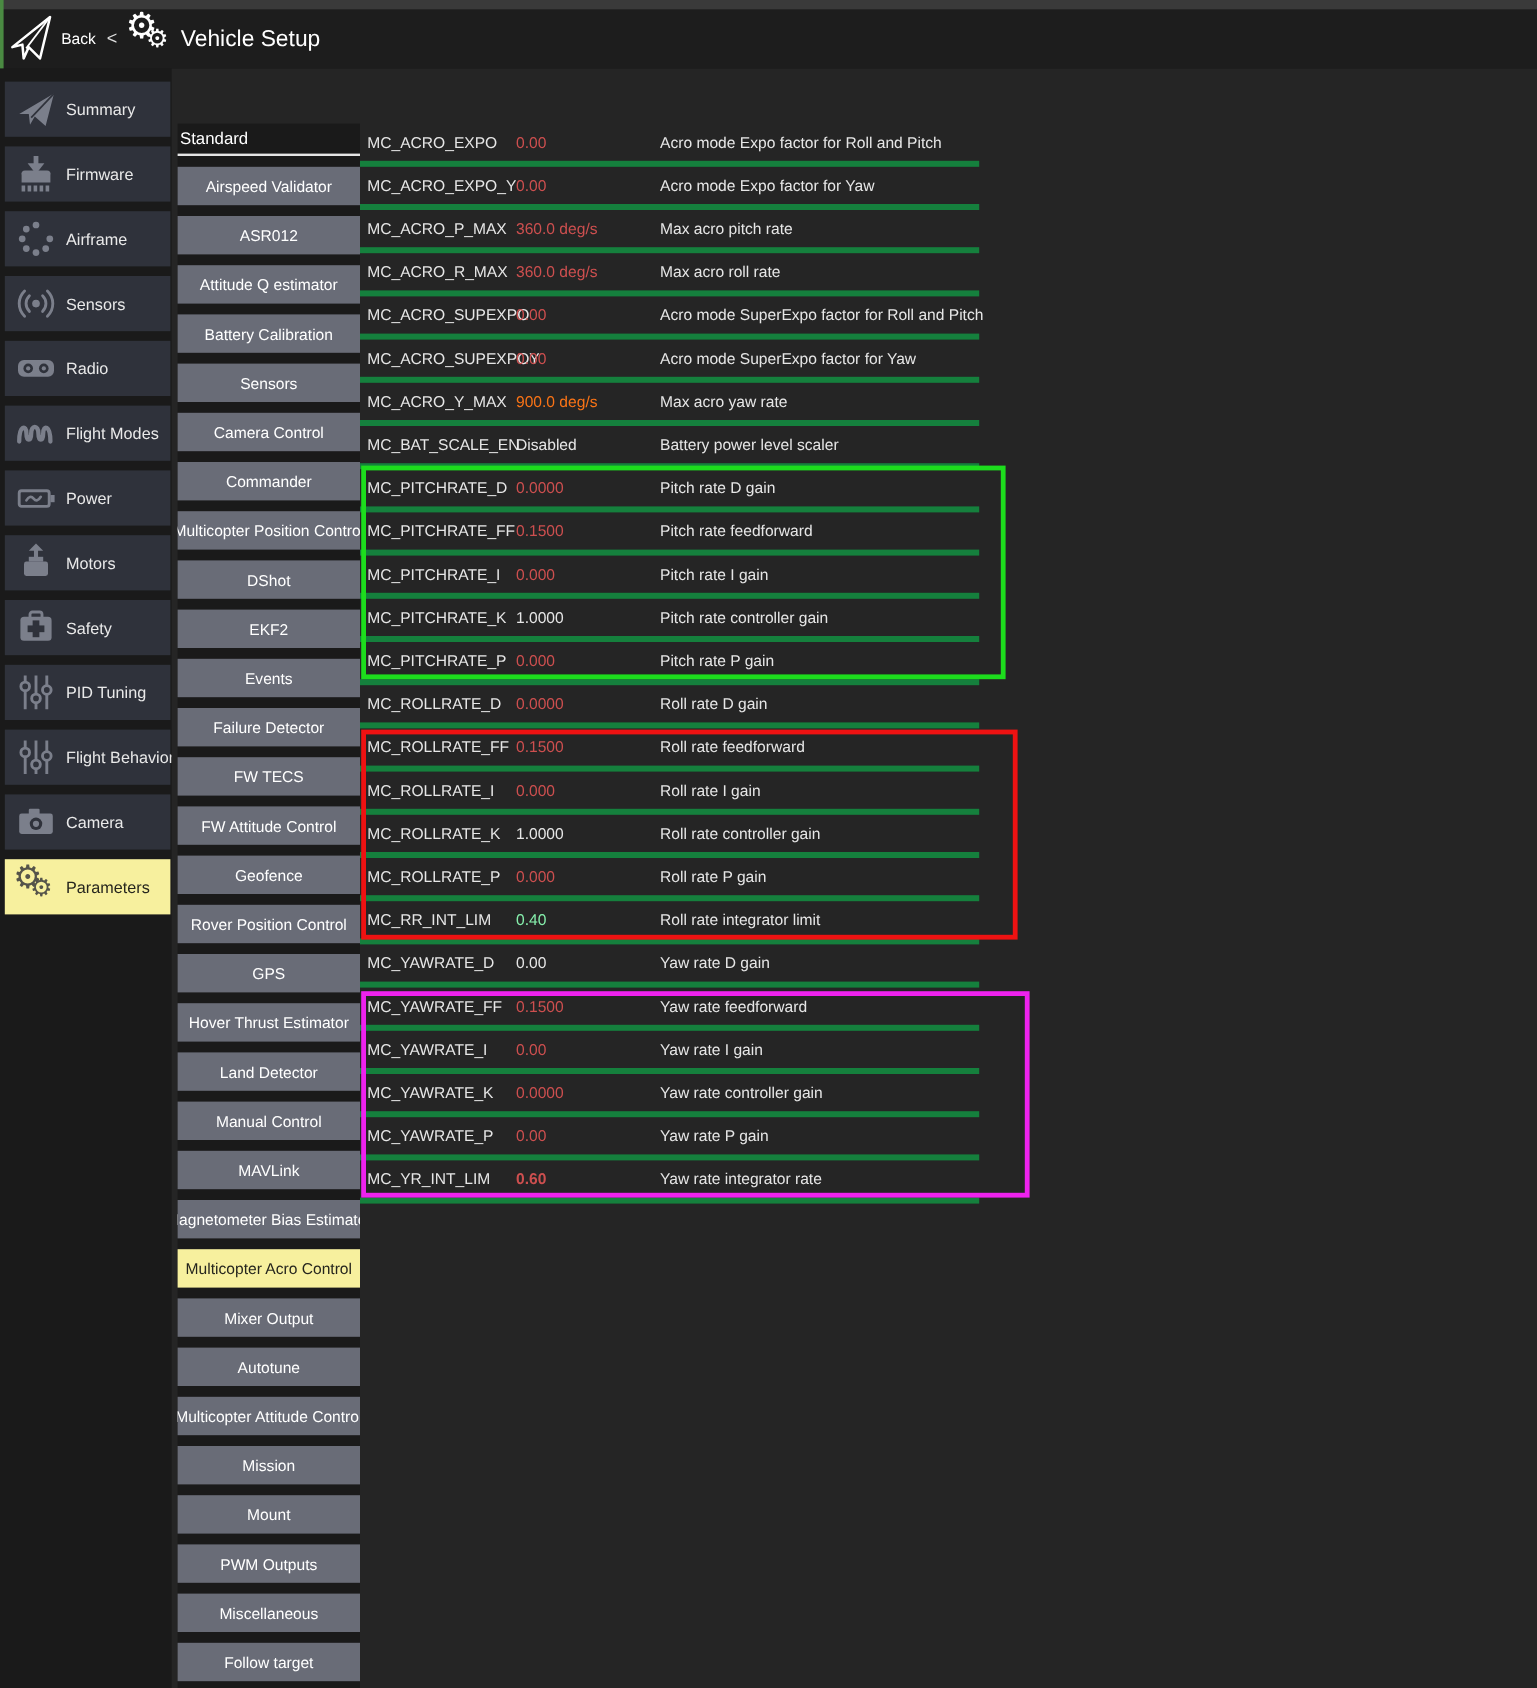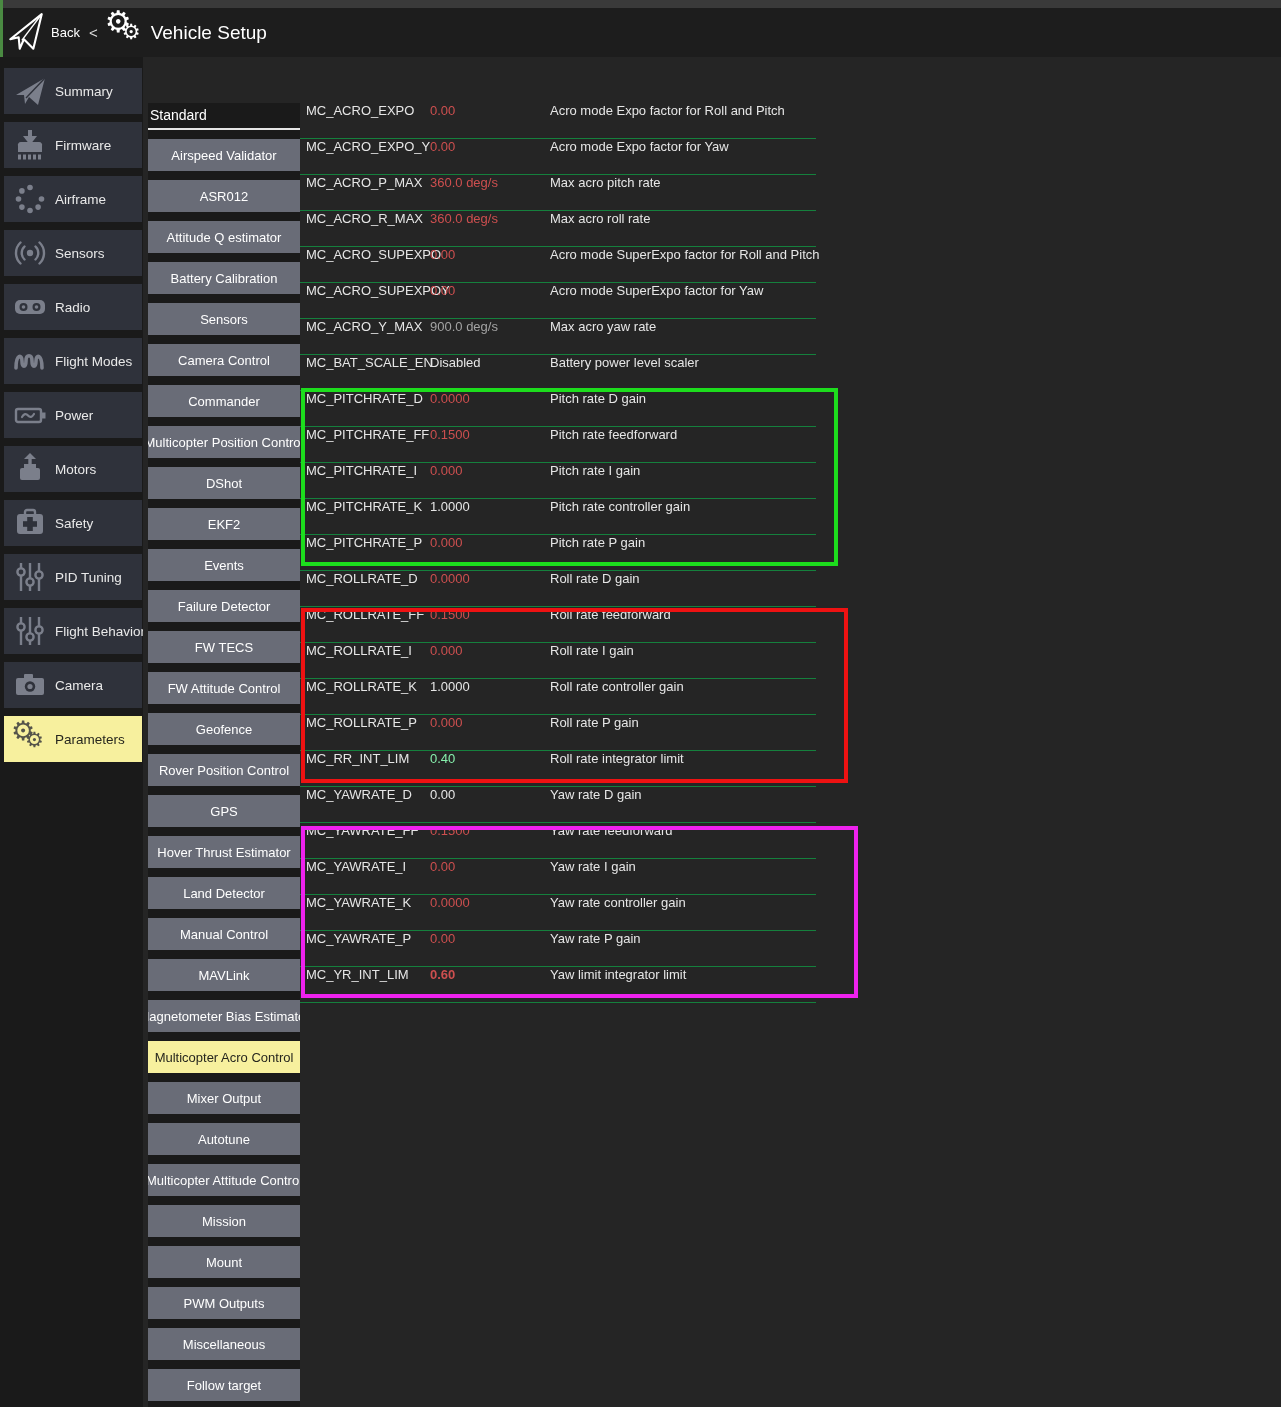--- a/index.html
+++ b/index.html
@@ -46,21 +46,21 @@
   #catstrip{position:absolute;left:5px;top:46px;width:152px;bottom:0;background:#1a1a1a;}
   .cat-header{height:25px;line-height:25px;font-size:14px;color:#fff;padding-left:2px;
               border-bottom:2px solid #e5e5e5;margin-bottom:9px;}
   .cat-btn{width:152px;height:32px;margin-bottom:9px;background:#696c77;color:#fff;
            display:flex;align-items:center;justify-content:center;font-size:13px;
            white-space:nowrap;overflow:hidden;cursor:pointer;}
   .cat-btn.selected{background:#f7f09e;color:#26261e;}
 
   
   #params{position:absolute;left:157px;top:46px;right:0;bottom:0;}
-  .prow{display:flex;align-items:flex-start;height:36px;width:516px;border-bottom:1px solid #15803d;
+  .prow{display:flex;align-items:center;height:36px;width:516px;border-bottom:5px solid #15803d;
         box-sizing:border-box;cursor:pointer;}
   .pname{width:124px;padding-left:6px;flex:none;white-space:nowrap;overflow:visible;}
   .pvalue{width:120px;flex:none;white-space:nowrap;}
   .pdesc{white-space:nowrap;}
 
   .hbox{position:absolute;border:4px solid #fff;box-sizing:border-box;pointer-events:none;z-index:4;}
 
   svg .st{stroke:#7b7f8b;fill:none;stroke-width:2.4;}
 </style>
 </head>
@@ -362,21 +362,21 @@
             <span class="pvalue" style="color: rgb(205, 79, 79);">0.00</span>
             <span class="pdesc">Acro mode SuperExpo factor for Roll and Pitch</span>
           </div>
           <div class="prow">
             <span class="pname">MC_ACRO_SUPEXPOY</span>
             <span class="pvalue" style="color: rgb(205, 79, 79);">0.00</span>
             <span class="pdesc">Acro mode SuperExpo factor for Yaw</span>
           </div>
           <div class="prow">
             <span class="pname">MC_ACRO_Y_MAX</span>
-            <span class="pvalue" style="color: #a3a3a3;">900.0 deg/s</span>
+            <span class="pvalue" style="color: #f97316;">900.0 deg/s</span>
             <span class="pdesc">Max acro yaw rate</span>
           </div>
           <div class="prow">
             <span class="pname">MC_BAT_SCALE_EN</span>
             <span class="pvalue" style="color: rgb(230, 230, 230);">Disabled</span>
             <span class="pdesc">Battery power level scaler</span>
           </div>
           <div class="prow">
             <span class="pname">MC_PITCHRATE_D</span>
             <span class="pvalue" style="color: rgb(205, 79, 79);">0.0000</span>
@@ -453,21 +453,21 @@
             <span class="pdesc">Yaw rate controller gain</span>
           </div>
           <div class="prow">
             <span class="pname">MC_YAWRATE_P</span>
             <span class="pvalue" style="color: rgb(205, 79, 79);">0.00</span>
             <span class="pdesc">Yaw rate P gain</span>
           </div>
           <div class="prow">
             <span class="pname">MC_YR_INT_LIM</span>
             <span class="pvalue" style="color: rgb(205, 79, 79); font-weight: bold;">0.60</span>
-            <span class="pdesc">Yaw limit integrator limit</span>
+            <span class="pdesc">Yaw rate integrator rate</span>
           </div>
         </div>
       <div>
 
       <div class="hbox" style="left: 1px; top: 285px; width: 537px; height: 178px; border-color: rgb(29, 221, 29);"></div>
           <div class="hbox" style="left: 1px; top: 505px; width: 547px; height: 175px; border-color: rgb(238, 18, 18);"></div>
           <div class="hbox" style="left: 1px; top: 723px; width: 557px; height: 172px; border-color: rgb(238, 34, 238);"></div>
         </div>
     </div>
 

